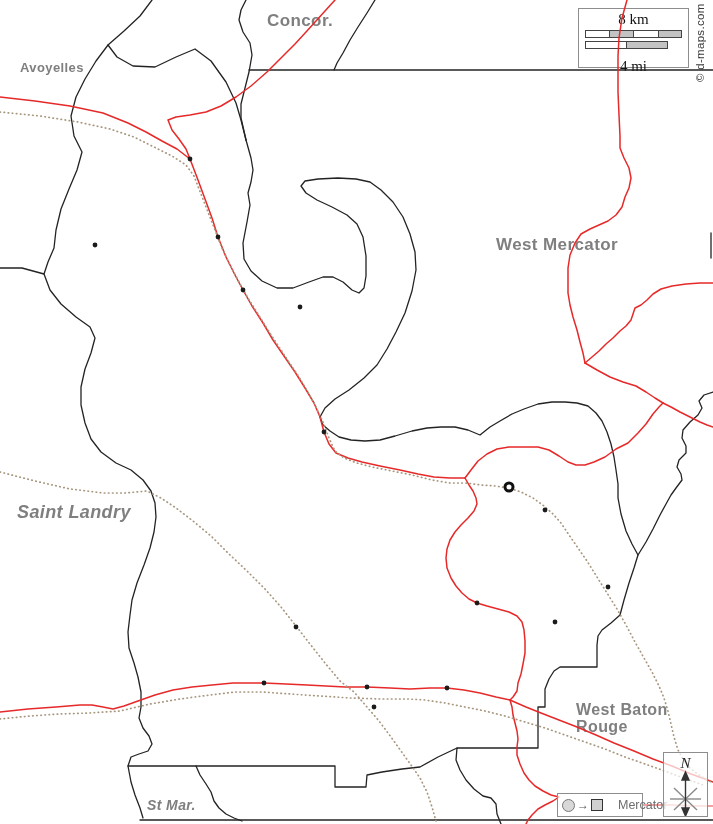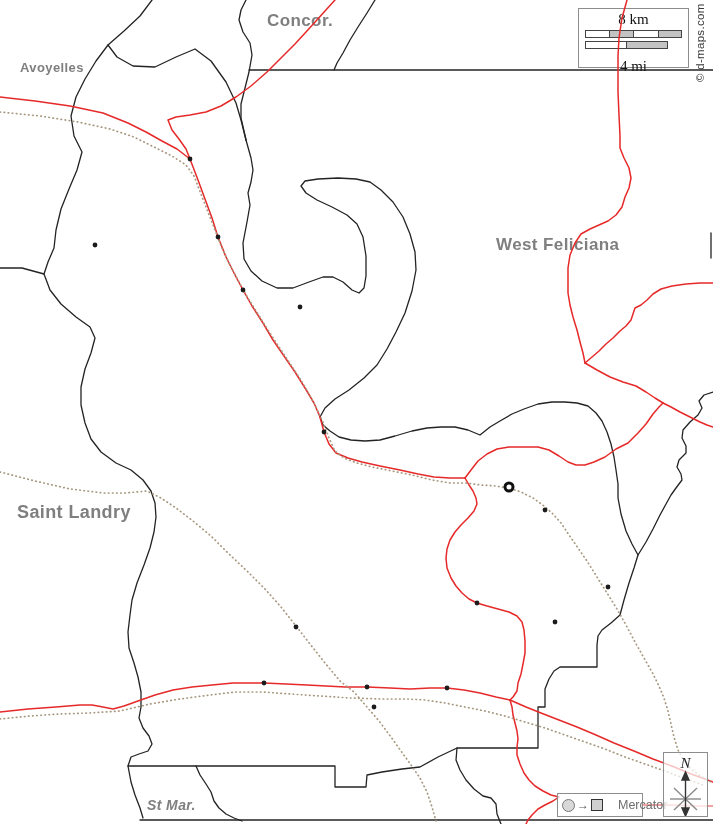--- a/index.html
+++ b/index.html
@@ -65,22 +65,23 @@
     </div>
     <div class="sbar mi">
       <span class="seg-w" style="width:40px"></span>
         <span class="seg-g" style="width:41px"></span>
     </div>
     <div class="scale-txt mi-txt">4 mi</div>
   </div>
 
   <div class="plabel" style="left: 20px; top: 61px; font-size: 13px;">Avoyelles</div>
   <div class="plabel" style="left: 267px; top: 12px; font-size: 17px;">Concor.</div>
-  <div class="plabel" style="left: 496px; top: 236px; font-size: 17px;">West Feliciana</div>
-  <div class="plabel" style="left: 17px; top: 503px; font-size: 18px;">Saint Landry</div>
+  <div class="plabel" style="left: 496px; top: 236px; font-size: 17px;">West Mercator</div>
+  <div class="plabel" style="left: 17px; top: 503px; font-size: 18px; font-style: italic;">Saint Landry</div>
+  <div class="plabel" style="left: 576px; top: 702px; font-size: 16px; width: 120px;">West Baton Rouge</div>
   <div class="plabel" style="left: 147px; top: 798px; font-size: 14px; font-style: italic;">St Mar.</div>
 
   <svg id="map-svg" width="713" height="824" viewBox="0 0 713 824">
       <polyline points="152,0 140,16 124,31 108,45 117,57 133,66 155,67 176,57 195,49 211,61 226,82 236,103 241,120 246,140" class="boundary"></polyline>
       <polyline points="246,0 241,10 239,20 243,32 250,43 252,55 249,72 245,88 241,104 241,118 246,140" class="boundary"></polyline>
       <polyline points="246,140 251,158 253,170 251,182 248,193 250,205 247,222 243,243 244,259 251,271 262,281 277,288 293,288 309,282 323,277 333,277 343,282 352,290 359,293 364,288 366,276 366,256 363,237 357,224 347,215 332,207 317,200 306,193 301,186 305,181 318,179 338,178 356,179 370,182 381,190 393,202 403,217 410,234 415,252 416,270 412,291 405,313 396,332 387,349 377,365 364,378 349,390 335,399 325,408 320,417 323,425 330,431 339,437 351,440 365,441 380,440 395,436 412,431 427,428 441,427 455,427 468,430 480,435 490,427 500,421 512,414 524,409 538,404 552,402 565,402 577,403 588,406 596,413 602,421 607,432 611,444 614,457 616,470 618,484 618,498 621,514 626,531 632,544 638,555" class="boundary"></polyline>
       <polyline points="713,392 704,395 699,401 702,408 698,415 690,422 683,430 682,438 686,446 686,453 679,460 677,467 681,474 682,480 676,488 671,495 666,504 660,515 653,529 646,542 638,555 634,568 629,583 624,600 620,615 611,623 602,630 598,636 597,645 597,667 578,667 560,667 554,671 549,679 545,689 545,707 538,707 538,728 538,748 515,748 490,748 457,748 456,760 460,770 466,780 474,789 483,796 491,798 496,804 497,814 501,824" class="boundary"></polyline>
       <polyline points="249,70 713,70" class="boundary"></polyline>
       <polyline points="711,233 711,258" class="boundary"></polyline>
       <polyline points="375,0 367,13 358,27 350,40 343,53 337,63 334,70" class="boundary"></polyline>

